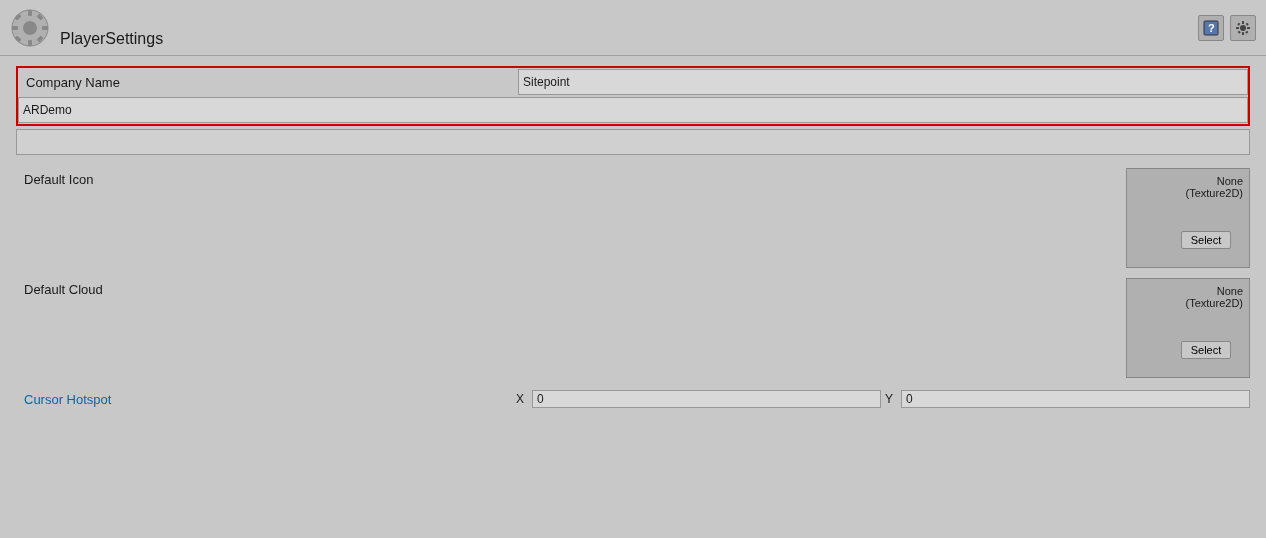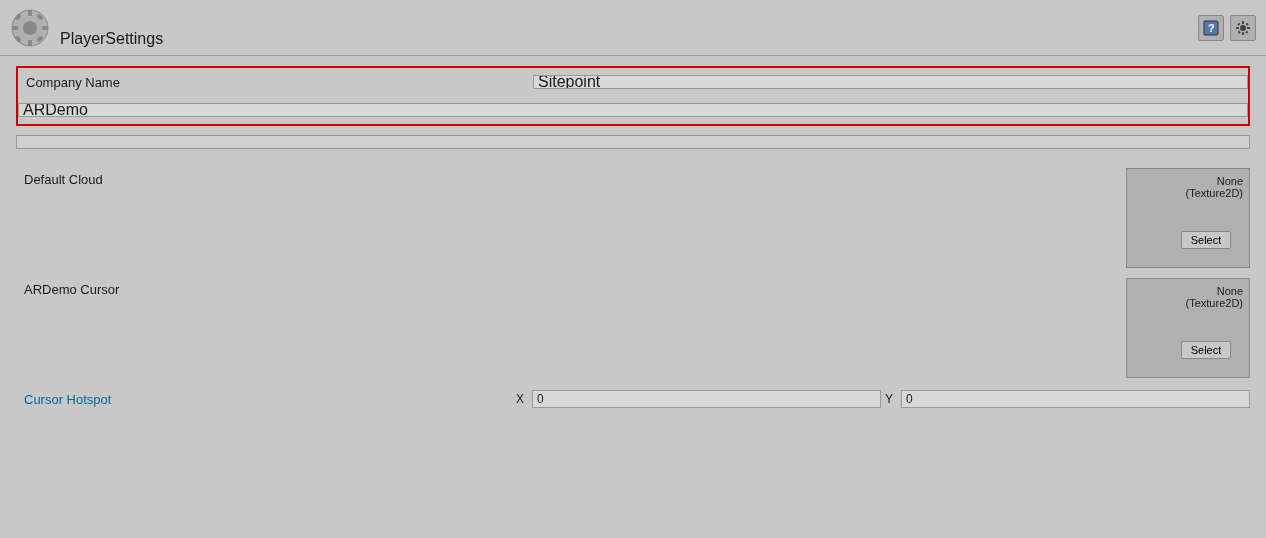--- a/index.html
+++ b/index.html
@@ -69,37 +69,36 @@
     .content {
       padding: 10px 16px;
     }
 
     
     .form-row {
       display: flex;
       align-items: center;
       margin-bottom: 2px;
       min-height: 28px;
-      gap: 15px;
     }
 
     .form-label {
       width: 500px;
       font-size: 13px;
       color: #1a1a1a;
       padding-left: 8px;
     }
 
     .form-input {
       flex: 1;
-      height: 14px;
+      height: 26px;
       background-color: #d8d8d8;
       border: 1px solid #999;
       padding: 1px 4px;
-      font-size: 16px;
+      font-size: 12px;
       color: #1a1a1a;
       outline: none;
     }
 
     
     .highlighted-group {
       border: 2px solid #cc0000;
       margin-bottom: 2px;
     }
 
@@ -266,41 +265,41 @@
     </div>
   </div>
 
   <div class="form-row cloud-row">
     <input class="form-input" type="text" style="">
   </div>
 
   <div class="spacer"></div>
 
   <div class="asset-row">
+    <span class="asset-label">Default Icon</span>
+    <div class="asset-selector">
+      <div class="asset-label-text">
+        <span>None</span><br>
+        <span>(Texture2D)</span>
+      </div>
+      <button class="select-btn">Select</button>
+    </div>
+  </div>
+
+  <div class="asset-row">
     <span class="asset-label">Default Cloud</span>
     <div class="asset-selector">
       <div class="asset-label-text">
         <span>None</span><br>
         <span>(Texture2D)</span>
       </div>
       <button class="select-btn">Select</button>
     </div>
   </div>
 
-  <div class="asset-row">
-    <span class="asset-label">ARDemo Cursor</span>
-    <div class="asset-selector">
-      <div class="asset-label-text">
-        <span>None</span><br>
-        <span>(Texture2D)</span>
-      </div>
-      <button class="select-btn">Select</button>
-    </div>
-  </div>
-
   <div class="hotspot-row">
     <span class="hotspot-label">Cursor Hotspot</span>
     <div class="hotspot-inputs">
       <span class="hotspot-axis-label">X</span>
       <input class="hotspot-input" type="text" value="0" style="">
       <span class="hotspot-axis-label">Y</span>
       <input class="hotspot-input" type="text" value="0" style="">
     </div>
   </div>
 

